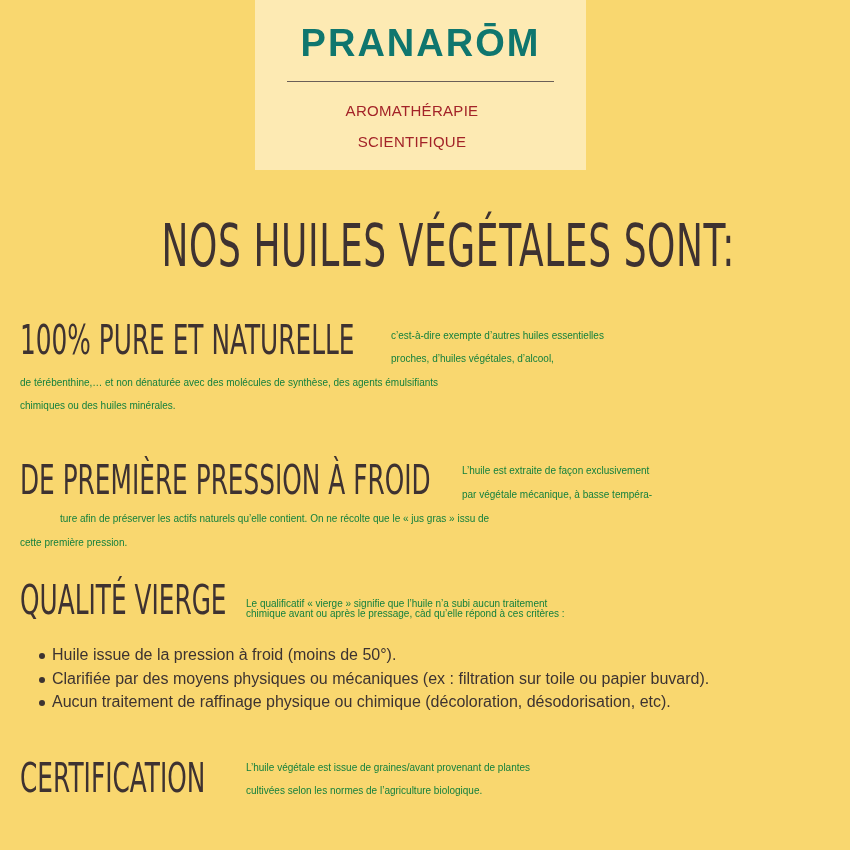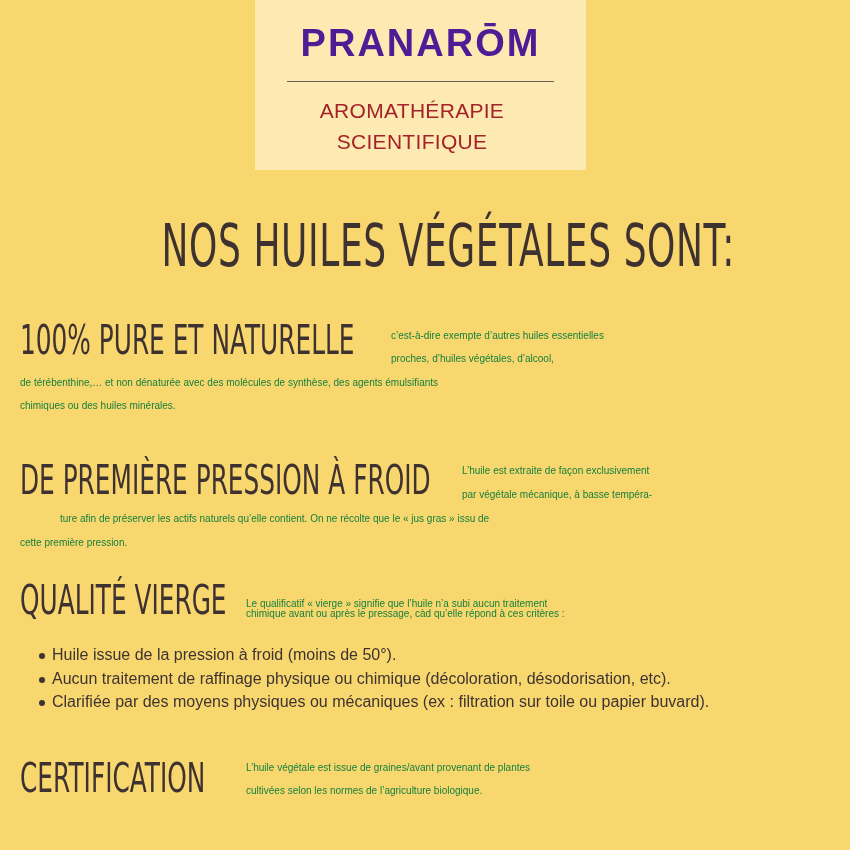--- a/index.html
+++ b/index.html
@@ -12,29 +12,29 @@
   }
   .logo-box {
     position: absolute; left: 255px; top: 0; width: 331px; height: 170px;
     background: #fdeab3;
     text-align: center;
   }
   .brand {
     position: absolute; left: 0; right: 0; top: 22px;
     font-family: "Liberation Sans", sans-serif;
     font-weight: bold; font-size: 38px; letter-spacing: 2px;
-    color: #4c1d95;
+    color: #0f766e;
   }
   .logo-rule {
     position: absolute; left: 32px; right: 32px; top: 81px; height: 1px;
     background: #6b5f57;
   }
   .tagline {
     position: absolute; left: 0; right: 17px; top: 95px;
-    font-size: 21px; line-height: 31px; color: #a32328;
+    font-size: 15px; line-height: 31px; color: #a32328;
     letter-spacing: 0.3px;
   }
   .main-title {
     position: absolute; left: 0; right: 0; top: 212px;
     text-align: center;
     font-family: "DejaVu Sans", sans-serif;
     font-weight: normal;
     font-size: 58px; letter-spacing: 1px;
     transform: scaleX(0.62); transform-origin: center;
     color: #3e3231;
@@ -88,22 +88,22 @@
   <div class="text" style="left:0; top:49px;margin-left:40px;">ture afin de préserver les actifs naturels qu’elle contient. On ne récolte que le « jus gras » issu de</div>
   <div class="text" style="left:0; top:73px;">cette première pression.</div>
 </div>
 
 <div class="section" style="top:578px;">
   <div class="heading">QUALITÉ VIERGE</div>
   <div class="text" style="left:226px; top:14px;">Le qualificatif « vierge » signifie que l’huile n’a subi aucun traitement</div>
   <div class="text" style="left:226px; top:24px;">chimique avant ou après le pressage, càd qu’elle répond à ces critères :</div>
   <ul class="bullets" style="top:47px;">
     <li><span class="dot"></span><span>Huile issue de la pression à froid (moins de 50°).</span></li>
+    <li><span class="dot"></span><span>Clarifiée par des moyens physiques ou mécaniques (ex : filtration sur toile ou papier buvard).</span></li>
     <li><span class="dot"></span><span>Aucun traitement de raffinage physique ou chimique (décoloration, désodorisation, etc).</span></li>
-    <li><span class="dot"></span><span>Clarifiée par des moyens physiques ou mécaniques (ex : filtration sur toile ou papier buvard).</span></li>
   </ul>
 </div>
 
 <div class="section" style="top:756px;">
   <div class="heading">CERTIFICATION</div>
   <div class="text" style="left:226px; top:0px;">L’huile végétale est issue de graines/avant provenant de plantes</div>
   <div class="text" style="left:226px; top:23px;">cultivées selon les normes de l’agriculture biologique.</div>
 </div>
 
 </body></html>

